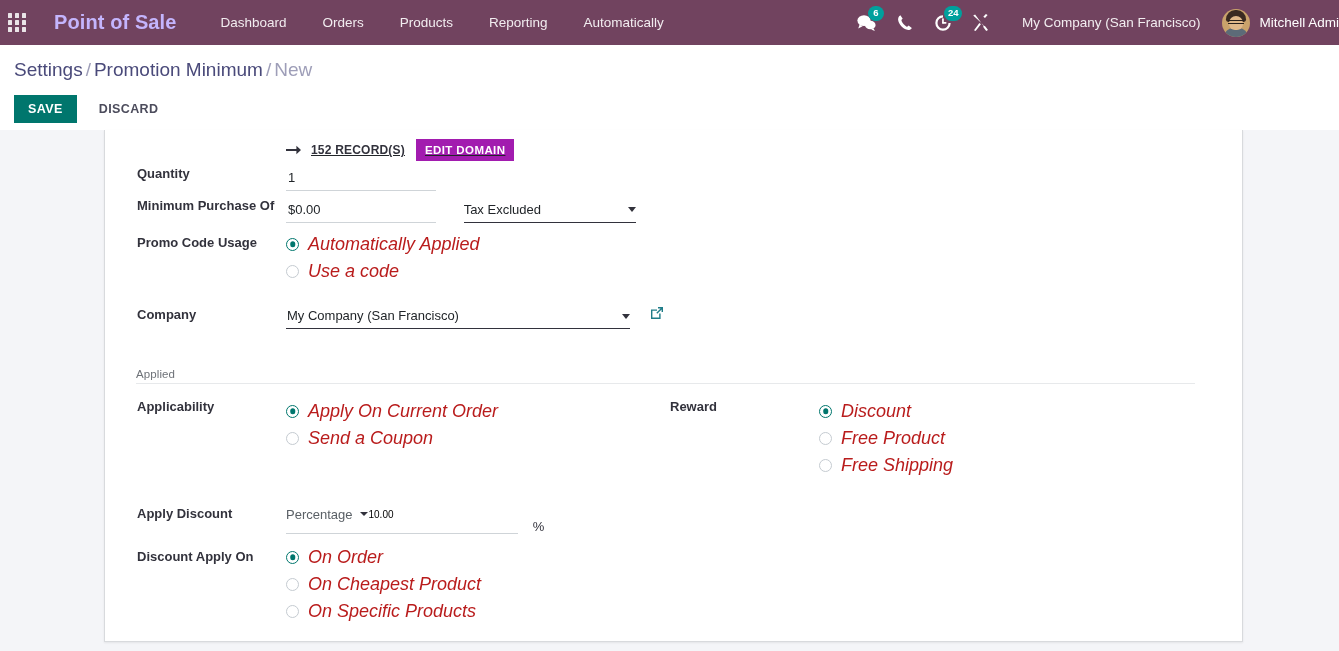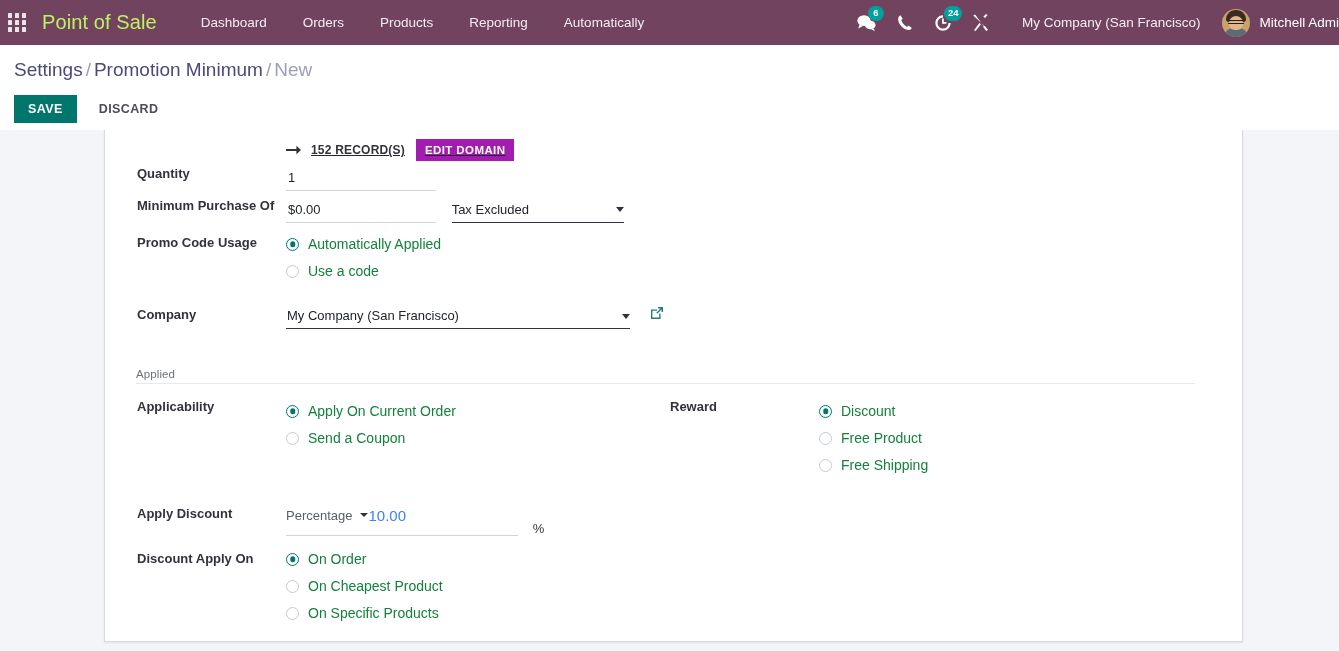--- a/index.html
+++ b/index.html
@@ -34,25 +34,26 @@
     grid-template-rows: repeat(3, 1fr);
     gap: 2.5px;
   }
   .apps-grid .grid-inner i {
     background: #EAE5E8;
     border-radius: 0.5px;
     display: block;
   }
   .brand {
     font-size: 20px;
-    font-weight: 400;
+    font-weight: 700;
     padding: 0 6px 0 8px;
     letter-spacing: .1px;
     white-space: nowrap;
-    color: #bef264;
+    color: #c4b5fd;
+    margin-left: 12px;
   }
   .nav-menu { display: flex; align-items: center; margin-left: 20px; }
   .nav-menu a {
     color: #F2EDF0;
     font-size: 13.5px;
     text-decoration: none;
     padding: 0 18px;
     line-height: 45px;
     white-space: nowrap;
   }
@@ -246,21 +247,21 @@
 
   .row-qty td { padding-bottom: 7px; }
   .row-min td { padding-bottom: 6px; }
 
   .amount-box { width: 150px; }
   .tax-wrap {
     display: inline-flex;
     align-items: center;
     justify-content: space-between;
     width: 172px;
-    margin-left: 12px;
+    margin-left: 24px;
   }
   .tax-wrap .caret { margin-bottom: 3px; }
 
   .caret {
     width: 0; height: 0;
     border-left: 4.5px solid transparent;
     border-right: 4.5px solid transparent;
     border-top: 5px solid #32323C;
     display: inline-block;
   }
@@ -291,21 +292,21 @@
   }
   .radio.checked::after {
     content: "";
     position: absolute;
     left: 50%; top: 50%;
     transform: translate(-50%, -50%);
     width: 5.5px; height: 5.5px;
     border-radius: 50%;
     background: #00766D;
   }
-  .radio-label { font-size: 14px; color: #15803d; line-height: 16px; }
+  .radio-label { font-size: 18px; color: #b91c1c; line-height: 16px; font-style: italic; }
 
   
   .company-field {
     display: inline-flex;
     align-items: center;
     justify-content: space-between;
     width: 344px;
   }
   .ext-link {
     margin-left: 16px;
@@ -337,21 +338,21 @@
   .gap-after-applic { height: 28px; }
 
   .discount-field {
     display: inline-flex;
     align-items: center;
     width: 232px;
     padding-bottom: 11px;
   }
   .disc-type { color: #5A6066; font-size: 13px; }
   .disc-caret { margin: 0 0 1px 7px; }
-  .disc-value { font-size: 15px; color: #3b82f6; margin-left: 1px; flex: 1; }
+  .disc-value { font-size: 10px; color: #000000; margin-left: 1px; flex: 1; }
   .pct-suffix { font-size: 13px; color: #32323C; margin-left: 11px; }
 
   .maxamt-field { width: 106px; }
 </style>
 </head>
 <body>
 
 <div class="navbar">
 
   <div class="apps-grid">

